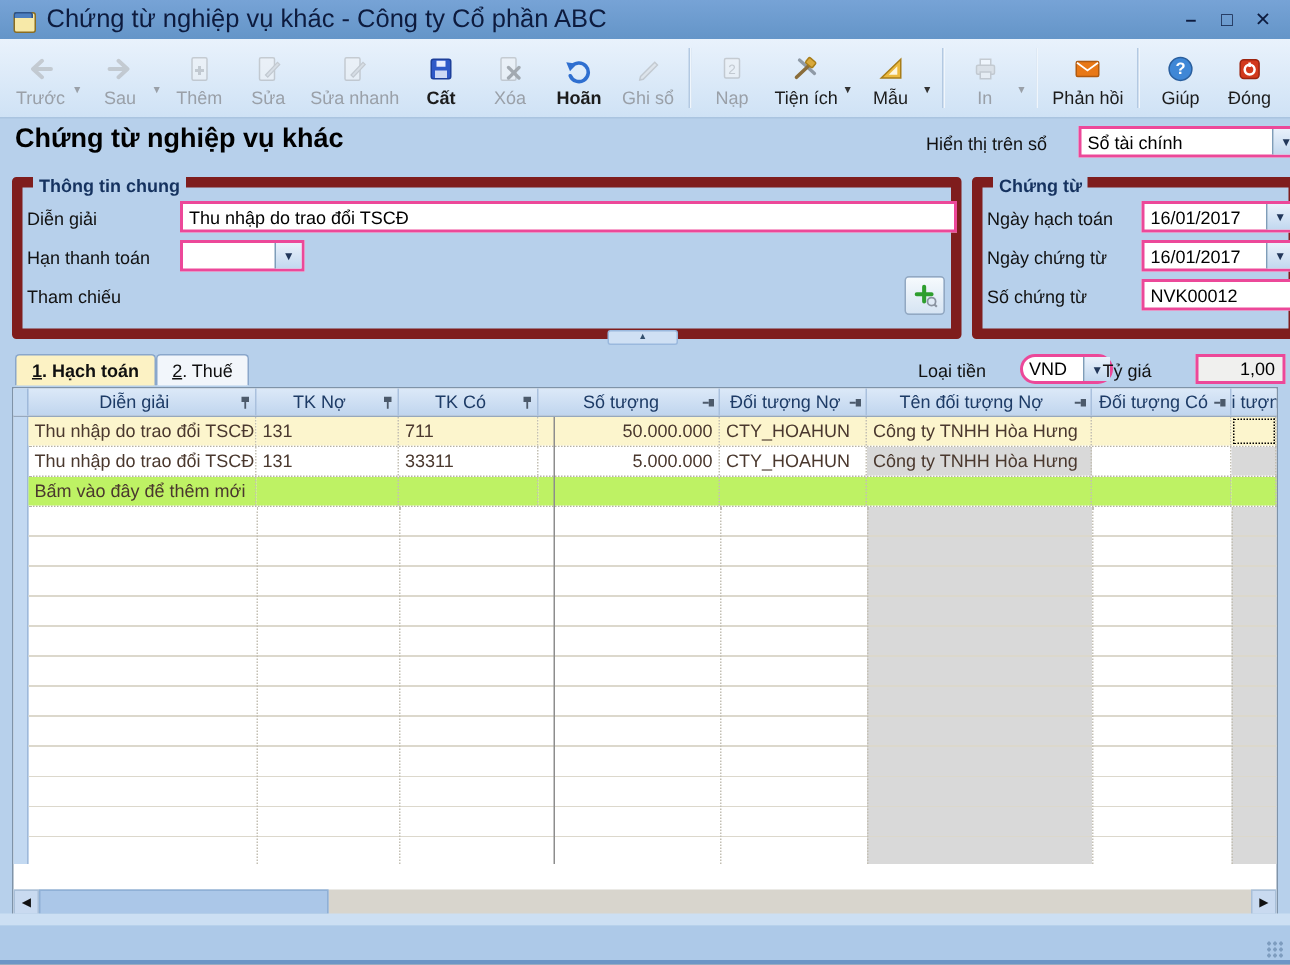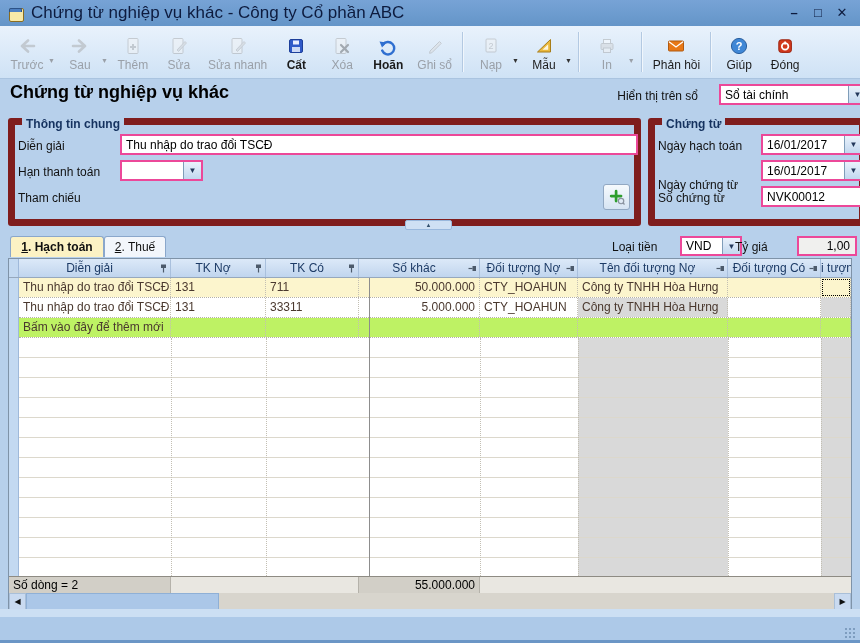--- a/index.html
+++ b/index.html
@@ -209,20 +209,30 @@
 
     <div class="tbtn disabled">
       <div class="ticon">
         <svg width="20" height="20" viewBox="0 0 20 20">
             <rect x="5" y="3" width="10" height="13" rx="1" fill="#f4f4f4" stroke="#9aa2ac"></rect>
             <text x="10" y="13" font-size="9" fill="#9aa2ac" text-anchor="middle" font-family="sans-serif">2</text>
           </svg>
       </div>
         <div class="tlabel">Nạp</div>
     </div>
+    <div class="tbtn">
+      <div class="ticon">
+        <svg width="22" height="20" viewBox="0 0 20 20">
+            <path d="M6 4 L16 13" stroke="#8f9aa6" stroke-width="2.2" stroke-linecap="round"></path>
+            <path d="M4 15.5 L12 8" stroke="#8a6d3b" stroke-width="2.4" stroke-linecap="round"></path>
+            <rect x="10.5" y="3.5" width="6" height="4.5" rx="1" transform="rotate(40 13.5 5.7)" fill="#d9a93c" stroke="#a87d18"></rect>
+          </svg>
+      </div>
+        <div class="tlabel">Tiện ích</div>
+    </div>
       <div class="caret">▼</div>
     <div class="tbtn">
       <div class="ticon">
         <svg width="20" height="20" viewBox="0 0 20 20">
             <polygon points="3.5,16 16.5,16 16.5,3.5" fill="#ecba3e" stroke="#a87d18"></polygon>
             <polygon points="8.5,13.8 14.2,13.8 14.2,8.2" fill="#fdf6e0"></polygon>
           </svg>
       </div>
         <div class="tlabel">Mẫu</div>
     </div>
@@ -306,21 +316,21 @@
   </div>
 
   <div class="groupbox" style="left:648px;top:118px;width:204px;height:94px;">
     <span class="group-label">Chứng từ</span>
   </div>
   <div class="flabel" style="left:658px;top:139px;">Ngày hạch toán</div>
   <div class="combo" style="left:745px;top:134px;width:103px;">
     <span class="val">16/01/2017</span>
     <span class="drop">▼</span>
   </div>
-  <div class="flabel" style="left:658px;top:178px;">Ngày chứng từ</div>
+  <div class="flabel" style="left:658px;top:165px;">Ngày chứng từ</div>
   <div class="combo" style="left:745px;top:160px;width:103px;">
     <span class="val">16/01/2017</span>
     <span class="drop">▼</span>
   </div>
   <div class="flabel" style="left:658px;top:191px;">Số chứng từ</div>
   <div class="field" style="left:745px;top:186px;width:103px;">
     <span class="val">NVK00012</span>
   </div>
 
   <div class="splitter">
@@ -329,21 +339,21 @@
 
   <div class="tab active" style="left:10px;width:94px;">
     <span class="u">1</span>
       <span>. Hạch toán</span>
   </div>
   <div class="tab inactive" style="left:104px;width:62px;">
     <span class="u">2</span>
       <span>. Thuế</span>
   </div>
   <div class="cur-label" style="left:612px;">Loại tiền</div>
-  <div class="combo" style="left:664px;top:236px;width:62px;height:20px;">
+  <div class="combo" style="left:664px;top:236px;width:62px;height:20px;border-radius:10px;">
     <span class="val">VND</span>
     <span class="drop">▼</span>
   </div>
   <div class="cur-label" style="left:735px;">Tỷ giá</div>
   <div class="field ro" style="left:781px;top:236px;width:60px;height:20px;">
     <span class="val num">1,00</span>
   </div>
 
   <div class="grid">
     <div class="ghead">
@@ -363,21 +373,21 @@
           </svg>
         </div>
       <div class="hcell c3">
           <span>TK Có</span>
         <svg class="pin" width="9" height="9" viewBox="0 0 9 9">
             <rect x="2" y="0.5" width="5" height="3.5" fill="#4c5a6b"></rect>
             <path d="M4.5 4 v4.5" stroke="#4c5a6b" stroke-width="1.2"></path>
           </svg>
         </div>
       <div class="hcell c4">
-          <span>Số khác</span>
+          <span>Số tượng</span>
         <svg class="pin" width="9" height="9" viewBox="0 0 9 9">
             <rect x="4.5" y="2" width="3.5" height="5" fill="#4c5a6b"></rect>
             <path d="M4.5 4.5 h-4" stroke="#4c5a6b" stroke-width="1.2"></path>
           </svg>
         </div>
       <div class="hcell c5">
           <span>Đối tượng Nợ</span>
         <svg class="pin" width="9" height="9" viewBox="0 0 9 9">
             <rect x="4.5" y="2" width="3.5" height="5" fill="#4c5a6b"></rect>
             <path d="M4.5 4.5 h-4" stroke="#4c5a6b" stroke-width="1.2"></path>
@@ -439,26 +449,20 @@
       <div class="emptyarea"></div>
       <div class="vline" style="left:152px;"></div>
       <div class="vline" style="left:247px;"></div>
       <div class="vline" style="left:461px;"></div>
       <div class="vline" style="left:559px;"></div>
       <div class="vline" style="left:709px;"></div>
       <div class="vline" style="left:802px;"></div>
       <div class="vsolid"></div>
     </div>
 
-    <div class="gsummary">
-      <div class="scell dark" style="width:162px;">Số dòng = 2</div>
-      <div class="scell" style="width:188px;"></div>
-      <div class="scell dark" style="width:121px;text-align:right;">55.000.000</div>
-      <div class="scell" style="flex:1;border-right:none;"></div>
-    </div>
 
     <div class="hscroll">
       <div class="sc-btn">◀</div>
       <div class="sc-thumb"></div>
       <div class="sc-track"></div>
       <div class="sc-btn">▶</div>
     </div>
   </div>
 
   <div class="status-band"></div>

